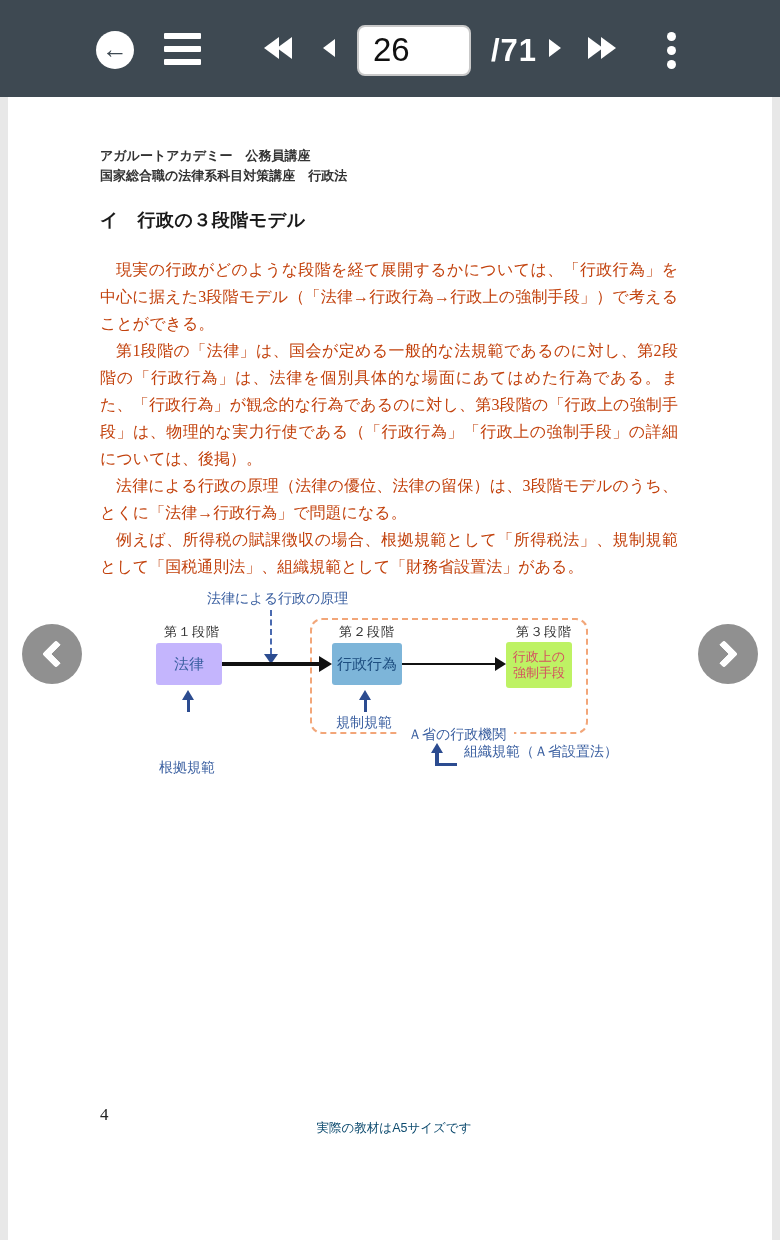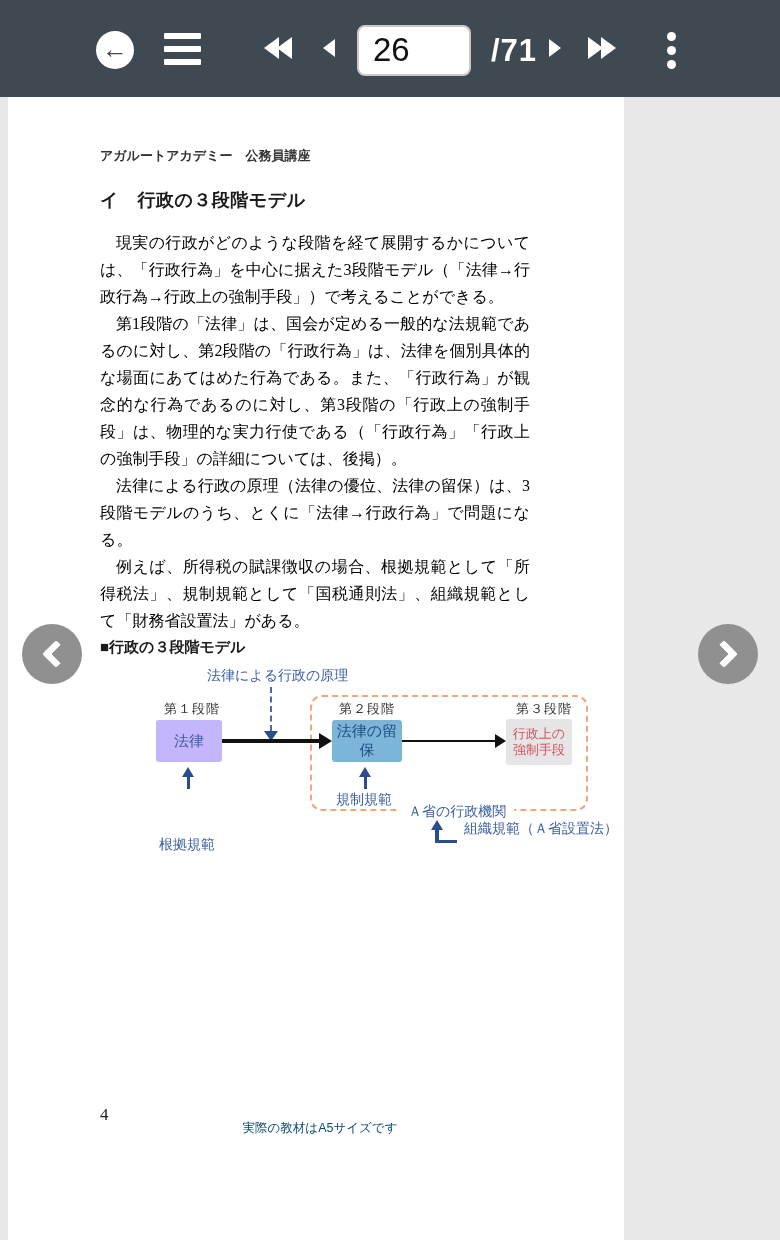--- a/index.html
+++ b/index.html
@@ -32,41 +32,41 @@
   .page-input { position:absolute; left:357px; top:25px; width:114px; height:51px;
                 border:2px solid #c9c9c9; border-radius:8px; background:#fff;
                 font-family:"Liberation Sans", sans-serif; font-size:33px; color:#111;
                 padding:0 0 2px 14px; outline:none; }
   .total-pages { left:491px; top:33px; color:#fff; font-size:31px; font-weight:bold; letter-spacing:1px; cursor:default; }
 
   .more-btn { left:666px; top:32px; width:10px; height:37px; display:flex; flex-direction:column; justify-content:space-between; align-items:center; }
   .more-btn .dot { width:9px; height:9px; border-radius:50%; background:#fff; }
 
   
-  .page { position:absolute; top:97px; left:8px; width:616px; height:1143px; background:#fff; z-index:10; }
+  .page { position:absolute; top:97px; left:8px; width:764px; height:1143px; background:#fff; z-index:10; }
 
   .content { padding:49px 94px 0 92px; color:#222; }
   .doc-header { font-size:13px; font-weight:bold; line-height:20px; color:#333; }
   .doc-title  { margin-top:22px; font-size:18px; font-weight:bold; color:#1a1a1a; letter-spacing:0.5px; }
-  .body-text  { margin-top:17px; font-family:"Liberation Serif","DejaVu Serif",serif;
-                font-size:16px; line-height:27px; text-align:justify; color:#000000; }
+  .body-text  { margin-top:24px; font-family:"Liberation Serif","DejaVu Serif",serif;
+                font-size:16px; line-height:27px; text-align:justify; color:#c2410c; }
   .body-text p { text-indent:1em; }
   .section-heading { margin-top:4px; font-size:15px; font-weight:bold; color:#1a1a1a; }
 
   
   .diagram { position:relative; margin-top:6px; height:210px; font-size:13px; }
   .diagram .abs { position:absolute; }
   .blue-label { color:#3a5fa0; font-size:14px; white-space:nowrap; }
   .stage-label { color:#333; font-size:13px; white-space:nowrap; letter-spacing:1px; }
 
   .node { display:flex; align-items:center; justify-content:center; text-align:center;
           border-radius:3px; font-size:15px; }
   .node-law    { left:56px;  top:57px; width:66px; height:42px; background:#c4b5fd; color:#3a5fa0; }
   .node-act    { left:232px; top:57px; width:70px; height:42px; background:#7db5d9; color:#1d4e80; }
-  .node-force  { left:406px; top:56px; width:66px; height:46px; background:#e5e5e5; color:#d4515f;
+  .node-force  { left:406px; top:56px; width:66px; height:46px; background:#bef264; color:#d4515f;
                  font-size:13px; line-height:16px; padding:0 3px; }
 
   .dashed-frame { left:210px; top:32px; width:278px; height:116px;
                   border:2px dashed #f2a679; border-radius:12px; }
 
   .arrow-line-thick { height:4px; background:#111; }
   .arrow-line-thin  { height:2px; background:#111; }
   .head-right-thick { width:0; height:0; border-top:8px solid transparent; border-bottom:8px solid transparent; border-left:13px solid #111; }
   .head-right-thin  { width:0; height:0; border-top:7px solid transparent; border-bottom:7px solid transparent; border-left:11px solid #111; }
 
@@ -130,48 +130,48 @@
 </div>
 <div class="side-nav side-nav-right">
   <span class="chev chev-right"></span>
 </div>
 
 <div class="page">
   <div class="content">
 
     <div class="doc-header">
       <div>アガルートアカデミー　公務員講座</div>
+      <div>国家総合職の法律系科目対策講座　行政法</div>
     </div>
 
     <div class="doc-title">イ　行政の３段階モデル</div>
 
     <div class="body-text">
       <p>現実の行政がどのような段階を経て展開するかについては、「行政行為」を中心に据えた3段階モデル（「法律→行政行為→行政上の強制手段」）で考えることができる。</p>
       <p>第1段階の「法律」は、国会が定める一般的な法規範であるのに対し、第2段階の「行政行為」は、法律を個別具体的な場面にあてはめた行為である。また、「行政行為」が観念的な行為であるのに対し、第3段階の「行政上の強制手段」は、物理的な実力行使である（「行政行為」「行政上の強制手段」の詳細については、後掲）。</p>
       <p>法律による行政の原理（法律の優位、法律の留保）は、3段階モデルのうち、とくに「法律→行政行為」で問題になる。</p>
       <p>例えば、所得税の賦課徴収の場合、根拠規範として「所得税法」、規制規範として「国税通則法」、組織規範として「財務省設置法」がある。</p>
     </div>
 
-    <div class="section-heading">■行政の３段階モデル</div>
 
     <div class="diagram">
 
       <div class="abs blue-label" style="left:107px; top:4px;">法律による行政の原理</div>
 
       <div class="abs dash-down" style="left:170px; top:24px; height:44px;"></div>
       <div class="abs head-down-blue" style="left:164px; top:68px;"></div>
 
       <div class="abs dashed-frame"></div>
 
       <div class="abs stage-label" style="left:64px;  top:37px;">第１段階</div>
       <div class="abs stage-label" style="left:239px; top:37px;">第２段階</div>
       <div class="abs stage-label" style="left:416px; top:37px;">第３段階</div>
 
       <div class="abs node node-law">法律</div>
-      <div class="abs node node-act">法律の留保</div>
+      <div class="abs node node-act">行政行為</div>
       <div class="abs node node-force">行政上の強制手段</div>
 
       <div class="abs arrow-line-thick" style="left:122px; top:76px; width:98px;"></div>
       <div class="abs head-right-thick" style="left:219px; top:70px;"></div>
 
       <div class="abs arrow-line-thin" style="left:302px; top:77px; width:93px;"></div>
       <div class="abs head-right-thin" style="left:395px; top:71px;"></div>
 
       <div class="abs head-up-blue" style="left:82px; top:104px;"></div>
       <div class="abs stem-blue" style="left:87px; top:113px; height:13px;"></div>

